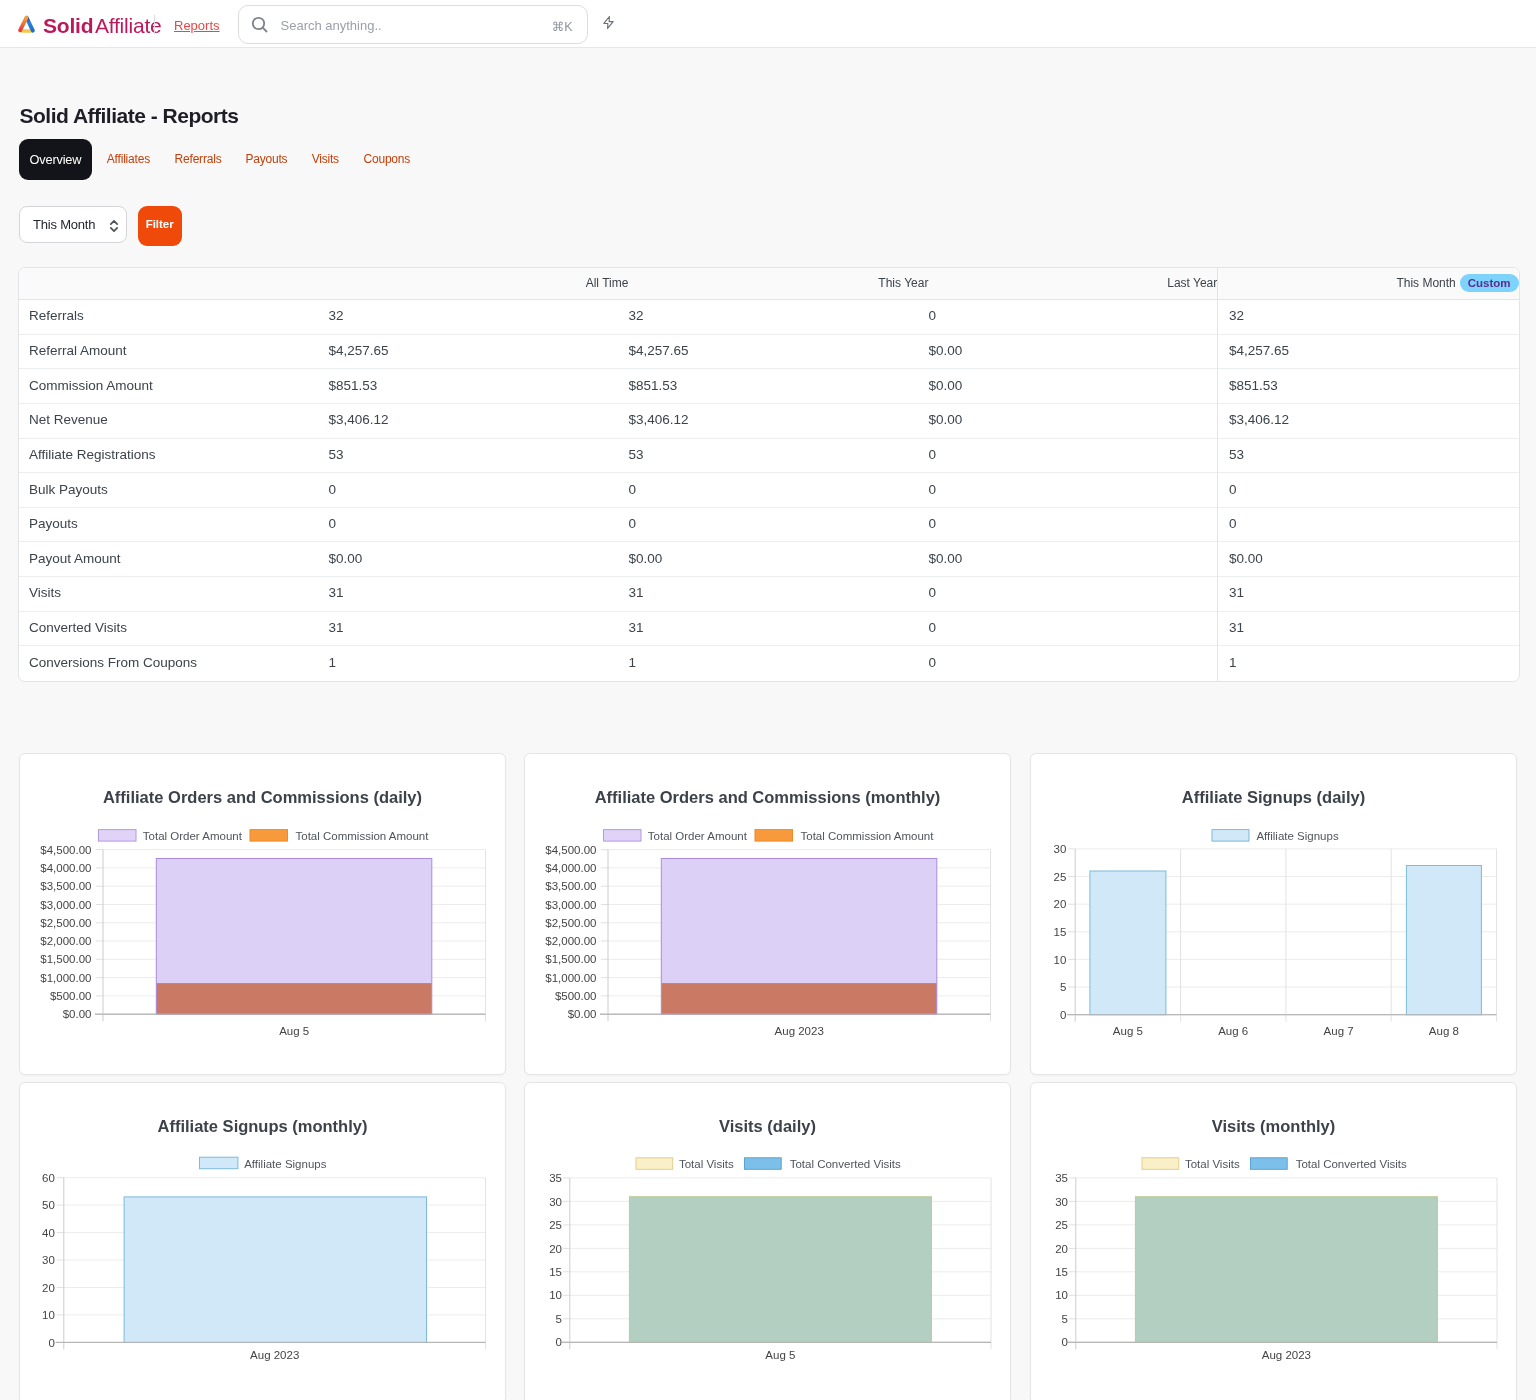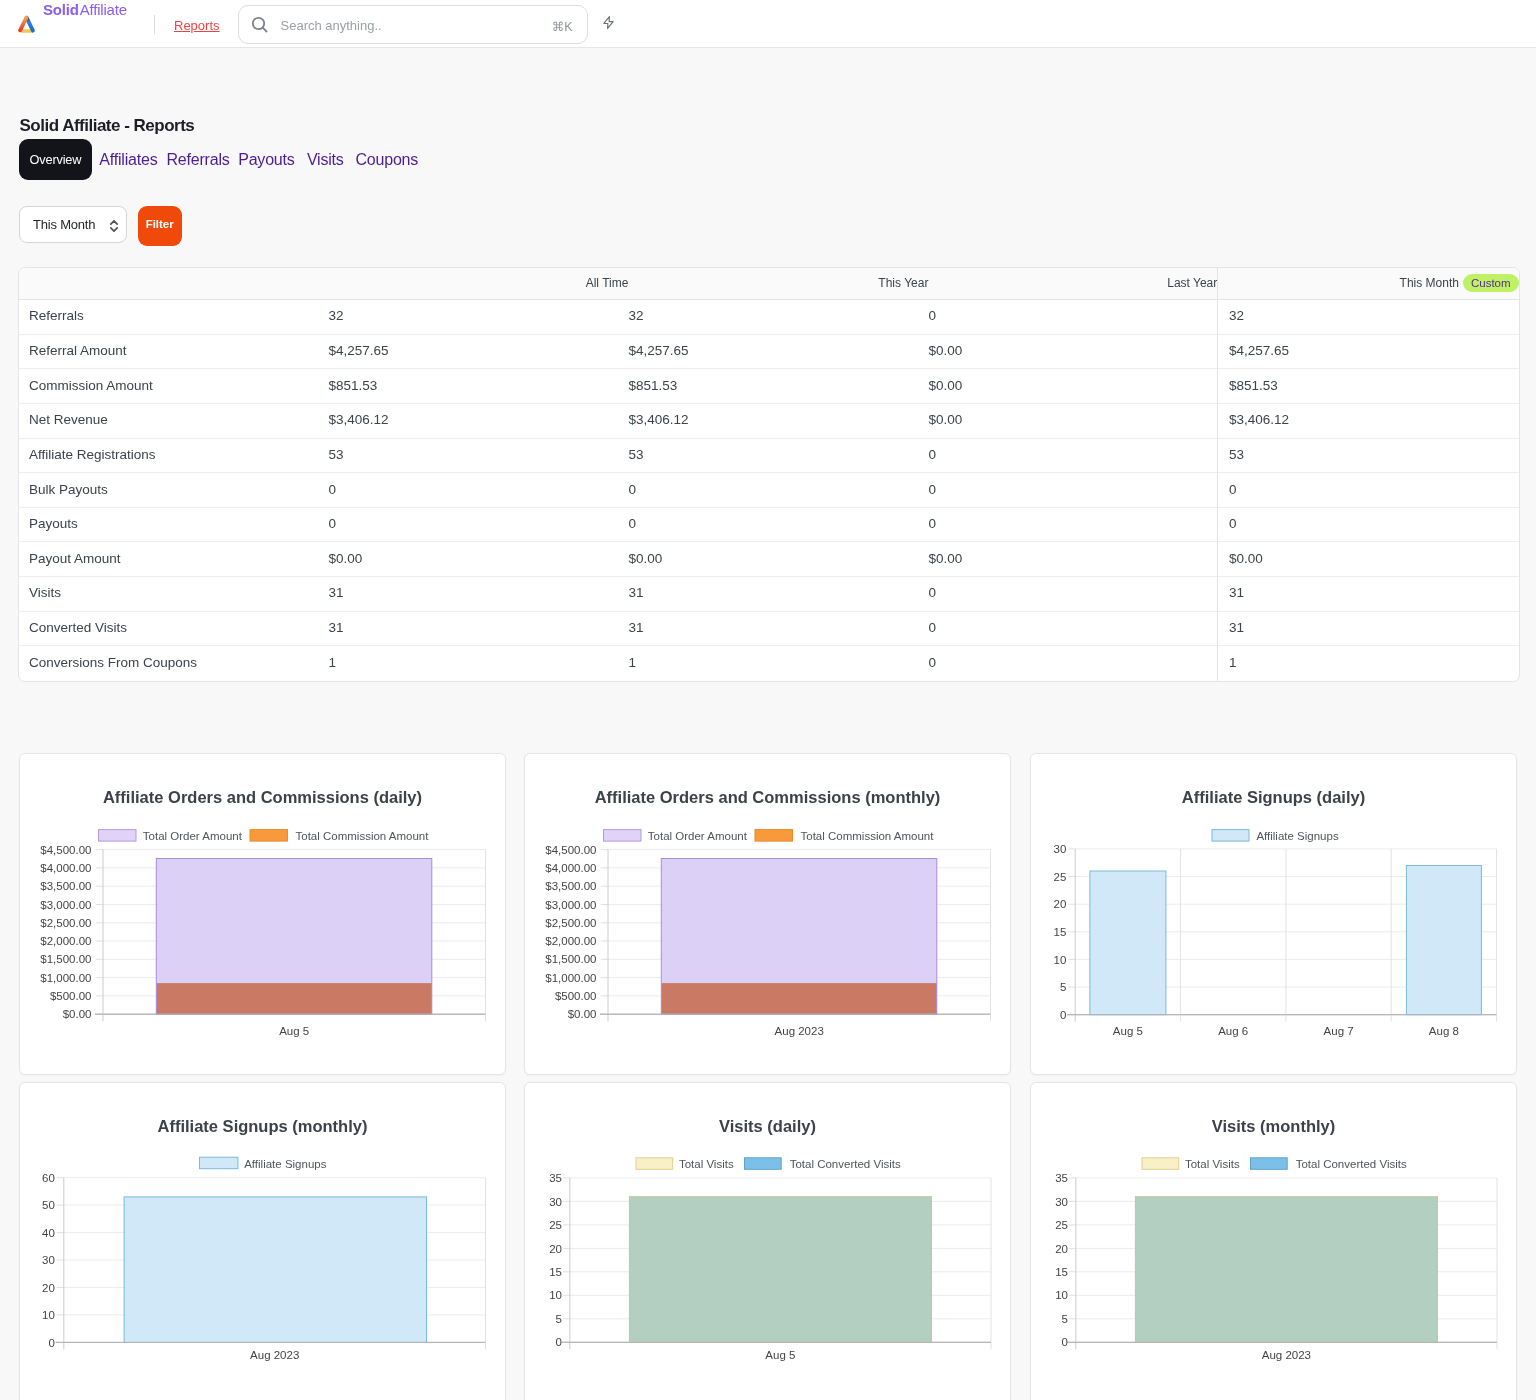--- a/index.html
+++ b/index.html
@@ -1,41 +1,41 @@
 <!DOCTYPE html>
 <html><head><meta charset="utf-8"><style>
 * { margin:0; padding:0; box-sizing:border-box; }
 html,body { width:1536px; height:1400px; font-family:"Liberation Sans", sans-serif; background:#f8f8f8; overflow:hidden; }
 .topbar { position:absolute; left:0; top:0; width:100%; height:48px; background:#fff; border-bottom:1px solid #e7e7e9; }
 .logo { position:absolute; left:17px; top:15px; }
-.brand { position:absolute; left:43px; top:1px; font-size:15px; color:#8b5cf6; letter-spacing:-0.2px; }
+.brand { position:absolute; left:43px; top:14px; font-size:21px; color:#be185d; letter-spacing:-0.2px; }
 .brand b { font-weight:bold; }
 .sep { position:absolute; left:154px; top:15px; width:1px; height:19px; background:#dcdcdf; }
 .reports-link { position:absolute; left:174px; top:17.5px; font-size:13px; color:#ef4444; text-decoration:underline; }
 .search { position:absolute; left:237.5px; top:5px; width:350px; height:39px; background:#fff; border:1px solid #dddde1; border-radius:10px; }
 .search .icon { position:absolute; left:12.5px; top:10px; }
 .search .ph { position:absolute; left:42px; top:12px; font-size:13px; color:#9b9fa8; }
 .search .kbd { position:absolute; right:14px; top:13px; font-size:12.5px; color:#8f939c; }
 .bolt { position:absolute; left:601px; top:15px; }
-h1 { position:absolute; left:19.5px; top:103.5px; font-size:17px; font-weight:bold; color:#1d1e26; letter-spacing:-0.5px;margin-top:12px; }
+h1 { position:absolute; left:19.5px; top:103.5px; font-size:21px; font-weight:bold; color:#1d1e26; letter-spacing:-0.5px; }
 .pill { position:absolute; left:18.5px; top:138.8px; width:73.8px; height:41.6px; background:#131419; color:#fff; border-radius:9px; font-size:12.8px; letter-spacing:-0.2px; text-align:center; line-height:41.6px; }
-.tab { position:absolute; top:139px; height:41.5px; line-height:41.5px; font-size:16px; letter-spacing:-0.2px; color:#4c1d95; transform:translateX(-50%); }
+.tab { position:absolute; top:139px; height:41.5px; line-height:41.5px; font-size:12px; letter-spacing:-0.2px; color:#c2410c; transform:translateX(-50%); }
 .select { position:absolute; left:19px; top:205.5px; width:108px; height:37.5px; background:#fff; border:1px solid #d5d5d9; border-radius:8px; }
 .select .txt { position:absolute; left:13px; top:10.5px; font-size:13px; letter-spacing:-0.2px; color:#23262d; }
 .select .chev { position:absolute; right:7.5px; top:12px; }
 .filter-btn { position:absolute; left:137.7px; top:205.5px; width:44px; height:40px; background:#f04a0b; border-radius:9px; color:#fff; font-size:11.5px; font-weight:bold; text-align:center; line-height:37.5px; }
 .tablewrap { position:absolute; left:18.4px; top:266.5px; width:1501.2px; background:#fff; border:1px solid #e3e4e7; border-radius:7px; overflow:hidden; }
 table { border-collapse:collapse; width:100%; table-layout:fixed; }
 thead th { background:#fafafa; height:32px; font-weight:normal; font-size:12px; color:#3c434a; text-align:right; border-bottom:1px solid #e3e4e7; }
 td { height:34.65px; font-size:13.5px; color:#3c434a; border-top:1px solid #eceef0; padding-bottom:2px; }
 tbody tr:first-child td { border-top:none; }
 col.c0 { width:309px; } col.c1 { width:300px; } col.c2 { width:300px; } col.c3 { width:289.4px; }
 td.lbl, th.lbl { padding-left:9.6px; }
 td.last, th.last { border-left:1px solid #e3e4e7; padding-left:10.6px; }
-.badge { display:inline-block; margin-left:4px; background:#bef264; color:#5b2d90; font-size:11.5px; line-height:18px; padding:0 8px; border-radius:9px; vertical-align:-0.5px; }
+.badge { display:inline-block; margin-left:4px; background:#7dd3fc; color:#5b2d90; font-size:11.5px; line-height:18px; padding:0 8px; border-radius:9px; vertical-align:-0.5px;font-weight:bold; }
 .card { position:absolute; width:487px; height:322px; background:#fff; border:1px solid #e5e5e8; border-radius:6px; box-shadow:0 1px 2px rgba(0,0,0,0.03); }
 </style></head>
 <body>
 <div class="topbar">
   <div class="logo">
       <svg width="19" height="19" viewBox="0 0 19 19" style="display:block">
 <defs>
 <linearGradient id="lg1" x1="0" y1="0" x2="0" y2="1">
 <stop offset="0" stop-color="#f59e3d"></stop>
             <stop offset="1" stop-color="#e23d3d"></stop>

